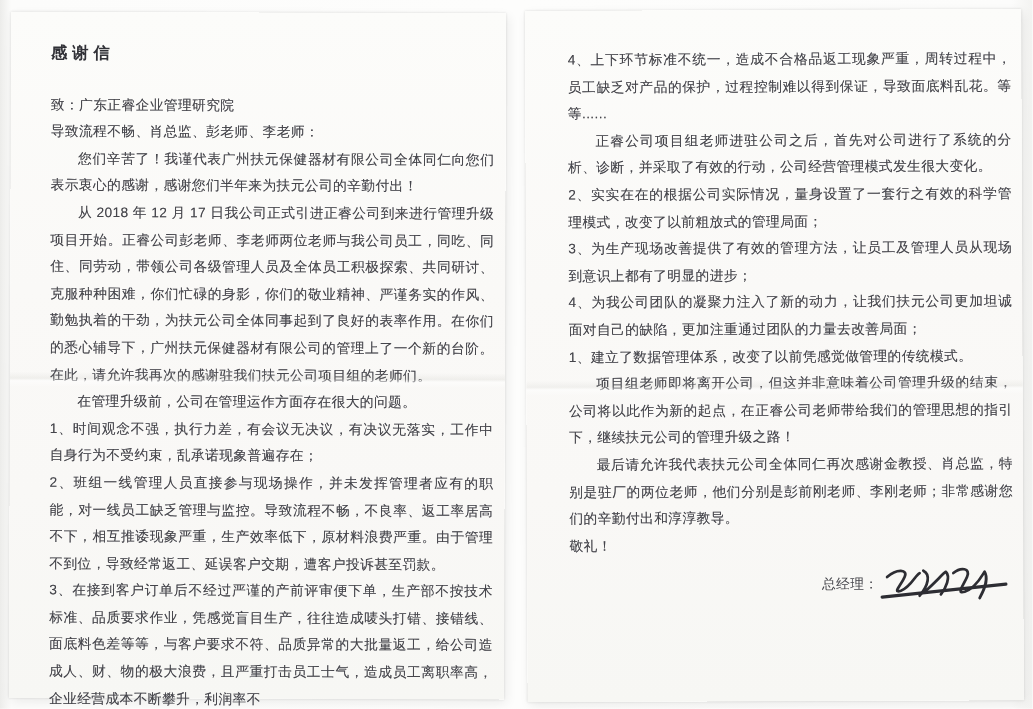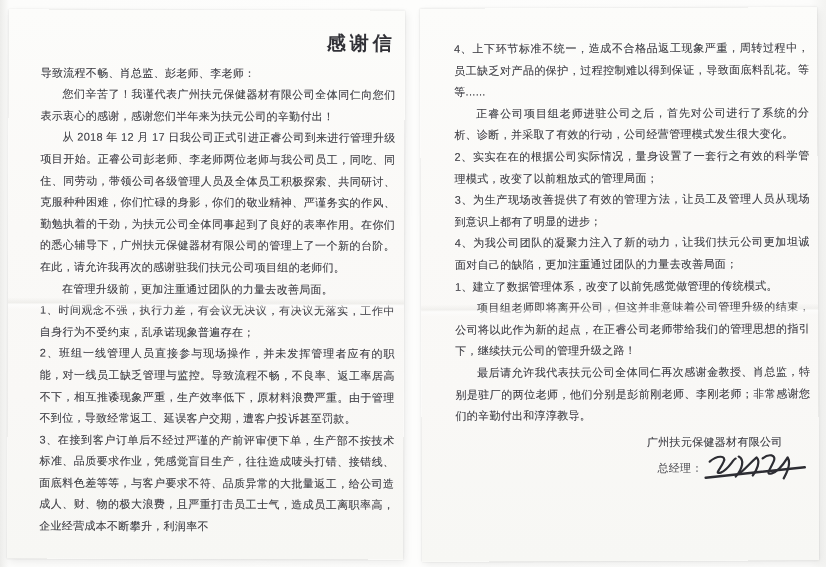--- a/index.html
+++ b/index.html
@@ -10,62 +10,63 @@
   }
   .page {
     position:absolute; box-sizing:border-box;
     background:linear-gradient(180deg,#fcfcfa 0%,#faf9f7 40%,#f9f8f6 70%,#f7f7f4 100%);
     box-shadow:0 0 2px rgba(0,0,0,.14), 2px 3px 9px rgba(0,0,0,.07);
     color:#45454b; font-size:11px; line-height:21.6px; letter-spacing:.3px;
   }
   .page1 { left:8px;  top:10px; width:396px; height:549px; padding:22px 9px 0 32px; transform:rotate(.18deg); }
   .page2 { left:421px; top:8px; width:397px; height:553px; padding:30px 8px 0 34px; transform:rotate(-.22deg); }
   .title {
-    margin:0 0 9px 0; text-align:right; font-size:19px; font-weight:700;
+    margin:0 0 21px 0; text-align:left; font-size:13px; font-weight:700;
     letter-spacing:4px; color:#313137;
   }
   .para { margin:0; text-align:justify; text-shadow:0 0 .5px rgba(70,70,80,.45); }
   .indent { text-indent:2em; }
   .crease { position:absolute; left:0; right:0; height:12px; pointer-events:none; }
   .page1 .crease { top:288px; background:linear-gradient(180deg,rgba(255,255,255,0) 0%,rgba(185,185,178,.16) 42%,rgba(255,255,255,.55) 60%,rgba(255,255,255,0) 100%); }
   .page2 .crease { top:296px; background:linear-gradient(180deg,rgba(255,255,255,0) 0%,rgba(185,185,178,.14) 42%,rgba(255,255,255,.5) 60%,rgba(255,255,255,0) 100%); }
   .closing { margin-top:5px; }
   .company  { text-align:right; padding-right:28px; margin:0; }
   .signer-row { display:flex; justify-content:flex-end; align-items:center; height:30px; padding-right:3px; }
   .signer-label { position:relative; top:1px; }
   .sig { display:block; margin-left:1px; }
   .sig path { fill:none; stroke:#2d2d33; stroke-linecap:round; stroke-linejoin:round; }
 </style>
 </head>
 <body>
 
 <section class="page page1">
   <h1 class="title">感谢信</h1>
+  <p class="para">致：广东正睿企业管理研究院</p>
   <p class="para">导致流程不畅、肖总监、彭老师、李老师：</p>
   <p class="para indent">您们辛苦了！我谨代表广州扶元保健器材有限公司全体同仁向您们表示衷心的感谢，感谢您们半年来为扶元公司的辛勤付出！</p>
   <p class="para indent">从 2018 年 12 月 17 日我公司正式引进正睿公司到来进行管理升级项目开始。正睿公司彭老师、李老师两位老师与我公司员工，同吃、同住、同劳动，带领公司各级管理人员及全体员工积极探索、共同研讨、克服种种困难，你们忙碌的身影，你们的敬业精神、严谨务实的作风、勤勉执着的干劲，为扶元公司全体同事起到了良好的表率作用。在你们的悉心辅导下，广州扶元保健器材有限公司的管理上了一个新的台阶。在此，请允许我再次的感谢驻我们扶元公司项目组的老师们。</p>
-  <p class="para indent">在管理升级前，更加注重通过团队的力量去改善局面。</p>
+  <p class="para indent">在管理升级前，公司在管理运作方面存在很大的问题。</p>
   <p class="para">1、时间观念不强，执行力差，有会议无决议，有决议无落实，工作中自身行为不受约束，乱承诺现象普遍存在；</p>
   <p class="para">2、班组一线管理人员直接参与现场操作，并未发挥管理者应有的职能，对一线员工缺乏管理与监控。导致流程不畅，不良率、返工率居高不下，相互推诿现象严重，生产效率低下，原材料浪费严重。由于管理不到位，导致经常返工、延误客户交期，遭客户投诉甚至罚款。</p>
   <p class="para">3、在接到客户订单后不经过严谨的产前评审便下单，生产部不按技术标准、品质要求作业，凭感觉盲目生产，往往造成唛头打错、接错线、面底料色差等等，与客户要求不符、品质异常的大批量返工，给公司造成人、财、物的极大浪费，且严重打击员工士气，造成员工离职率高，企业经营成本不断攀升，利润率不</p>
   <div class="crease"></div>
 </section>
 
 <section class="page page2">
   <p class="para">4、上下环节标准不统一，造成不合格品返工现象严重，周转过程中，员工缺乏对产品的保护，过程控制难以得到保证，导致面底料乱花。等等......</p>
   <p class="para indent">正睿公司项目组老师进驻公司之后，首先对公司进行了系统的分析、诊断，并采取了有效的行动，公司经营管理模式发生很大变化。</p>
   <p class="para">2、实实在在的根据公司实际情况，量身设置了一套行之有效的科学管理模式，改变了以前粗放式的管理局面；</p>
   <p class="para">3、为生产现场改善提供了有效的管理方法，让员工及管理人员从现场到意识上都有了明显的进步；</p>
   <p class="para">4、为我公司团队的凝聚力注入了新的动力，让我们扶元公司更加坦诚面对自己的缺陷，更加注重通过团队的力量去改善局面；</p>
   <p class="para">1、建立了数据管理体系，改变了以前凭感觉做管理的传统模式。</p>
   <p class="para indent">项目组老师即将离开公司，但这并非意味着公司管理升级的结束，公司将以此作为新的起点，在正睿公司老师带给我们的管理思想的指引下，继续扶元公司的管理升级之路！</p>
   <p class="para indent">最后请允许我代表扶元公司全体同仁再次感谢金教授、肖总监，特别是驻厂的两位老师，他们分别是彭前刚老师、李刚老师；非常感谢您们的辛勤付出和淳淳教导。</p>
+  <p class="para">敬礼！</p>
 
   <div class="closing">
-    <p class="para company">广州扶元保健器材有限公司</p>
     <div class="signer-row">
       <span class="signer-label">总经理：</span>
       <svg class="sig" width="104" height="34" viewBox="0 0 104 34">
         <path d="M6 11 C14 4 23 5 20 11 C17 18 10 24 17 22 C25 19 29 9 32 8" stroke-width="2.2"></path>
         <path d="M35 6 C41 9 39 18 32 26 M37 22 C45 15 51 8 53 7 C57 11 53 20 49 25" stroke-width="2.2"></path>
         <path d="M59 8 C65 3 73 4 70 11 C67 18 61 25 68 23 C77 20 82 10 84 7 C87 12 84 21 80 28" stroke-width="2.2"></path>
         <path d="M2 27 C30 24 72 20 101 17" stroke-width="2.6"></path>
       </svg>
     </div>
 

